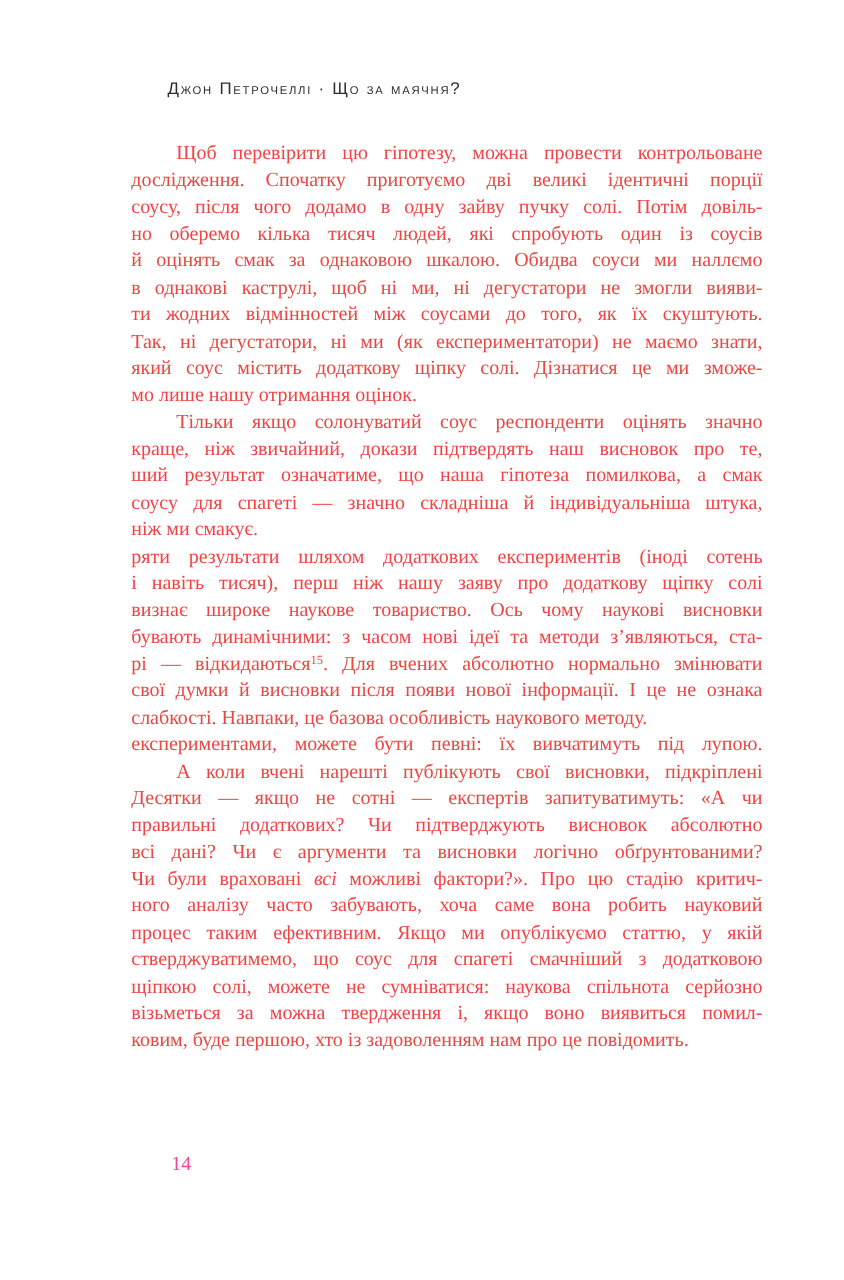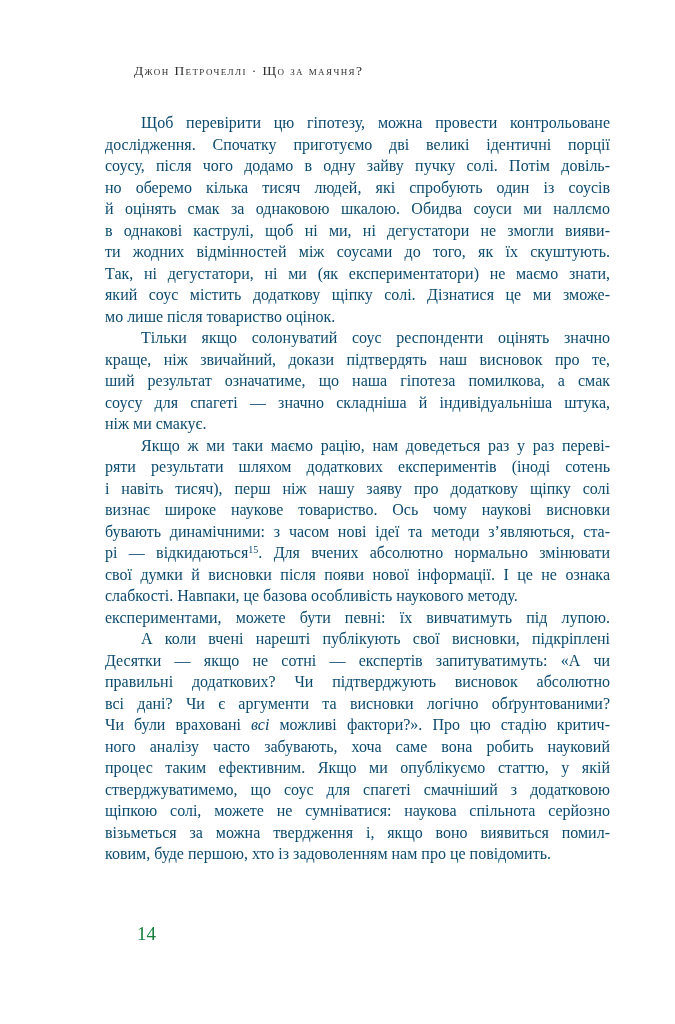--- a/index.html
+++ b/index.html
@@ -11,88 +11,87 @@
     position: relative;
     width: 675px;
     height: 1024px;
     background: #ffffff;
     overflow: hidden;
   }
   .running-head {
     position: absolute;
     left: 134px;
     top: 63px;
-    font-family: Liberation Serif, serif;
+    font-family: Liberation Sans, sans-serif;
     font-size: 13.5px;
     font-variant: small-caps;
     letter-spacing: 1.4px;
     color: #2d2d2d;
     white-space: nowrap;
   }
   .text-block {
     position: absolute;
     left: 105px;
     top: 112px;
     width: 505px;
     font-family: "Liberation Serif", "DejaVu Serif", serif;
     font-size: 16px;
     line-height: 21.5px;
-    color: #0c4a6e;
+    color: #ef4444;
   }
   .paragraph { margin: 0; }
   .line {
     text-align: justify;
     text-align-last: justify;
     white-space: normal;
   }
   .line.para-first { text-indent: 36px; }
   .line.para-last  { text-align-last: left; }
   .line sup {
     font-size: 10px;
     line-height: 0;
     vertical-align: 5px;
   }
   .italic { font-style: italic; }
   .page-number {
     position: absolute;
     left: 137px;
     top: 923px;
     font-family: "Liberation Serif", "DejaVu Serif", serif;
-    font-size: 19px;
-    color: #15803d;
+    font-size: 16px;
+    color: #ec4899;
   }
 </style>
 </head>
 <body>
 
 <div class="page">
   <div class="running-head">Джон Петрочеллі · Що за маячня?</div>
 
   <div class="text-block">
       <div class="paragraph">
         <div class="line para-first"><span>Щоб перевірити цю гіпотезу, можна провести контрольоване</span></div>
         <div class="line"><span>дослідження. Спочатку приготуємо дві великі ідентичні порції</span></div>
         <div class="line"><span>соусу, після чого додамо в одну зайву пучку солі. Потім довіль-</span></div>
         <div class="line"><span>но оберемо кілька тисяч людей, які спробують один із соусів</span></div>
         <div class="line"><span>й оцінять смак за однаковою шкалою. Обидва соуси ми наллємо</span></div>
         <div class="line"><span>в однакові каструлі, щоб ні ми, ні дегустатори не змогли вияви-</span></div>
         <div class="line"><span>ти жодних відмінностей між соусами до того, як їх скуштують.</span></div>
         <div class="line"><span>Так, ні дегустатори, ні ми (як експериментатори) не маємо знати,</span></div>
         <div class="line"><span>який соус містить додаткову щіпку солі. Дізнатися це ми зможе-</span></div>
-        <div class="line para-last"><span>мо лише після товариство оцінок.</span></div>
+        <div class="line para-last"><span>мо лише нашу отримання оцінок.</span></div>
       </div>
       <div class="paragraph">
         <div class="line para-first"><span>Тільки якщо солонуватий соус респонденти оцінять значно</span></div>
         <div class="line"><span>краще, ніж звичайний, докази підтвердять наш висновок про те,</span></div>
         <div class="line"><span>ший результат означатиме, що наша гіпотеза помилкова, а смак</span></div>
         <div class="line"><span>соусу для спагеті — значно складніша й індивідуальніша штука,</span></div>
         <div class="line para-last"><span>ніж ми смакує.</span></div>
       </div>
       <div class="paragraph">
-        <div class="line para-first"><span>Якщо ж ми таки маємо рацію, нам доведеться раз у раз переві-</span></div>
         <div class="line"><span>ряти результати шляхом додаткових експериментів (іноді сотень</span></div>
         <div class="line"><span>і навіть тисяч), перш ніж нашу заяву про додаткову щіпку солі</span></div>
         <div class="line"><span>визнає широке наукове товариство. Ось чому наукові висновки</span></div>
         <div class="line"><span>бувають динамічними: з часом нові ідеї та методи з’являються, ста-</span></div>
         <div class="line"><span>рі — відкидаються</span><sup>15</sup><span>. Для вчених абсолютно нормально змінювати</span></div>
         <div class="line"><span>свої думки й висновки після появи нової інформації. І це не ознака</span></div>
         <div class="line para-last"><span>слабкості. Навпаки, це базова особливість наукового методу.</span></div>
       </div>
       <div class="paragraph">
         <div class="line"><span>експериментами, можете бути певні: їх вивчатимуть під лупою.</span></div>

